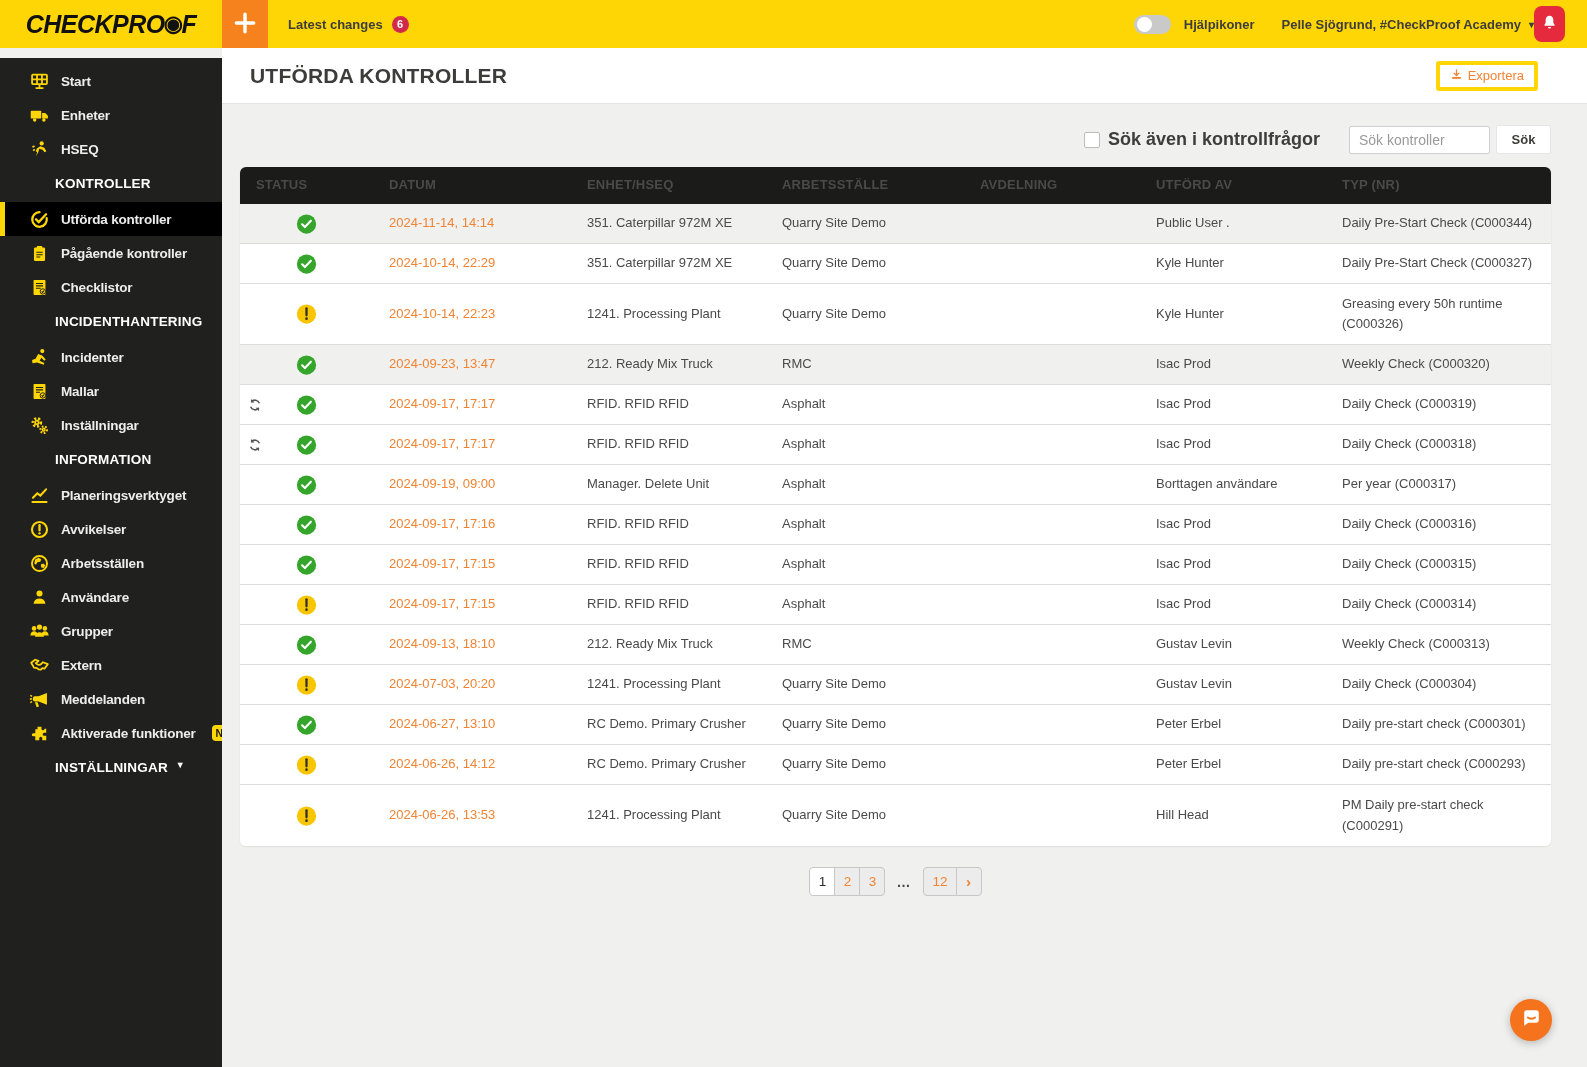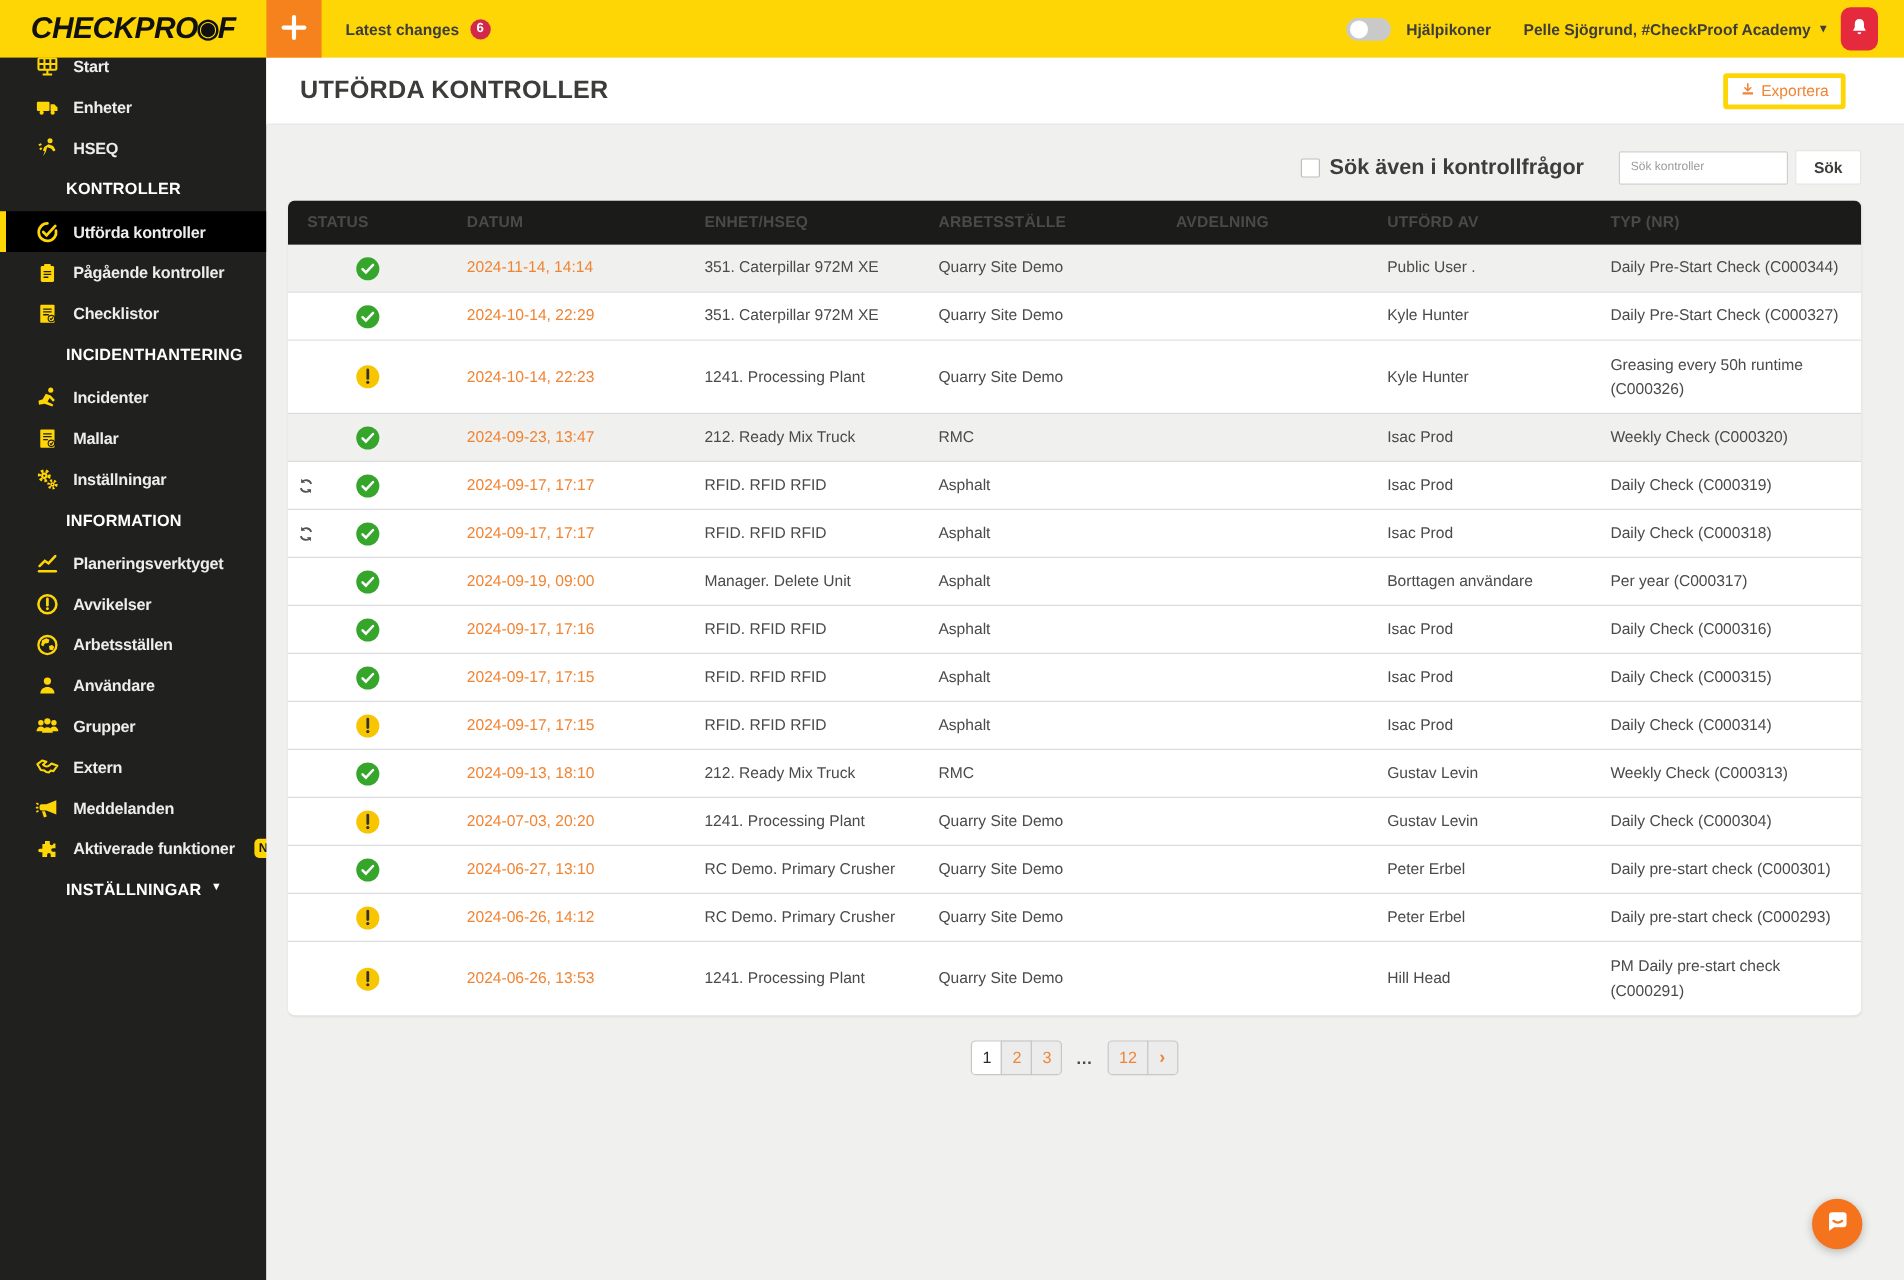--- a/index.html
+++ b/index.html
@@ -16,27 +16,27 @@
   .plus-btn{width:46px;height:48px;background:#F6821E;border:none;display:flex;
     align-items:center;justify-content:center;padding:0;}
   .latest{margin-left:20px;display:flex;align-items:center;gap:9px;
     font-weight:bold;font-size:13px;color:#3D3D3C;}
   .count-badge{background:#D2294B;color:#fff;width:17px;height:17px;border-radius:50%;
     font-size:11px;font-weight:bold;display:flex;align-items:center;justify-content:center;}
   .topbar-right{margin-left:auto;display:flex;align-items:center;padding-right:22px;}
   .toggle{width:37px;height:19px;border-radius:10px;background:#C9C9C9;position:relative;}
   .knob{width:15px;height:15px;background:#fff;border-radius:50%;position:absolute;top:2px;left:3px;}
   .toplabel{font-weight:bold;font-size:13px;color:#3D3D3C;margin:0 27px 0 13px;}
-  .usermenu{font-weight:bold;font-size:13px;color:#3D3D3C;display:flex;align-items:center;gap:8px;margin-right:12px;}
+  .usermenu{font-weight:bold;font-size:13px;color:#3D3D3C;display:flex;align-items:center;gap:8px;}
   .caret{font-size:10px;}
   .bell-btn{width:31px;height:36px;background:#E42A3C;border:none;border-radius:8px;
     display:flex;align-items:center;justify-content:center;padding:0;}
 
   
-  .sidebar{position:absolute;top:32px;left:0;bottom:0;width:222px;background:#20201F;padding-top:6px;}
+  .sidebar{position:absolute;top:58px;left:0;bottom:0;width:222px;background:#20201F;padding-top:6px;}
   .side-header{color:#fff;font-weight:bold;font-size:13.5px;height:26px;margin-top:10px;
     padding-left:13px;display:flex;letter-spacing:.2px;margin-left:42px;}
   .side-item{height:34px;display:flex;align-items:center;gap:11px;padding-left:29px;
     color:#EDEDED;font-size:13.5px;font-weight:600;position:relative;}
   .side-item .icon{width:21px;height:21px;flex:0 0 21px;display:flex;align-items:center;justify-content:center;}
   .side-label{letter-spacing:-0.2px;white-space:nowrap;}
   .side-item.active{background:#000;}
   .side-item.active::before{content:"";position:absolute;left:0;top:0;bottom:0;width:5px;background:#FFD605;}
   .ny-badge{background:#FFD605;color:#161616;font-size:10.5px;font-weight:bold;
     border-radius:4px;padding:2px 4px;margin-left:5px;}
@@ -49,21 +49,21 @@
   .page-title{font-size:21px;font-weight:bold;color:#3C3C3B;margin:0;letter-spacing:.2px;}
   .export-wrap{margin-left:auto;border:4px solid #FFD605;border-radius:3px;background:#fff;padding:2px;}
   .export-btn{background:#fff;border:none;color:#F08433;font-size:13px;
     display:flex;align-items:center;gap:5px;padding:1px 8px;font-family:inherit;}
 
   .search-row{display:flex;align-items:center;justify-content:flex-end;margin:21px 36px 0 18px;}
   .chk-wrap{display:flex;align-items:center;gap:8px;font-weight:bold;font-size:18px;
     color:#3D3D3C;margin-right:29px;}
   .checkbox{width:16px;height:16px;background:#fff;border:1px solid #BDBDBD;border-radius:2px;}
   .search-input{width:141px;height:28px;border:1px solid #CFCFCF;border-radius:2px;
-    padding:0 9px;font-size:10px;color:#555;background:#fff;margin-right:6px;font-family:inherit;}
+    padding:0 9px;font-size:14px;color:#555;background:#fff;margin-right:6px;font-family:inherit;}
   .search-input::placeholder{color:#9A9A9A;}
   .sok-btn{width:55px;height:29px;background:#fff;border:1px solid #E6E6E6;border-radius:2px;
     font-weight:bold;font-size:13px;color:#3D3D3C;font-family:inherit;}
 
   
   .table{margin:13px 36px 0 18px;background:#fff;border-radius:6px;overflow:hidden;
     box-shadow:0 1px 2px rgba(0,0,0,.07);}
   .thead,.trow{display:grid;grid-template-columns:133px 198px 195px 198px 176px 186px 1fr;align-items:center;}
   .thead{background:#1B1B1A;height:37px;}
   .hcell{color:#fff;font-weight:bold;font-size:12.5px;letter-spacing:.2px;}

